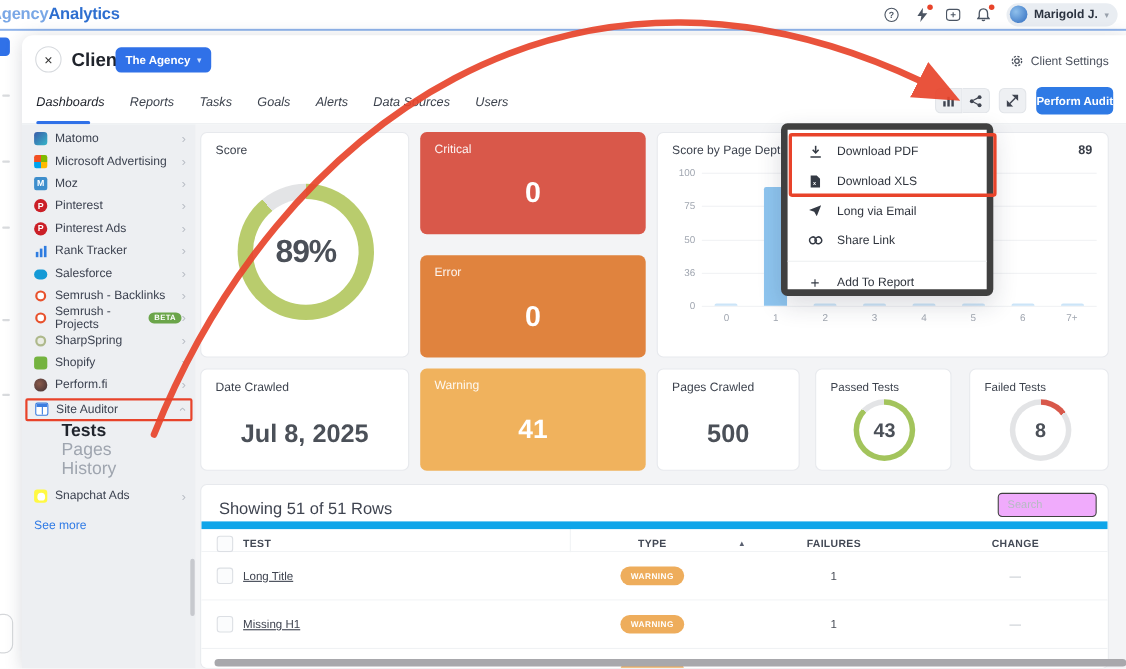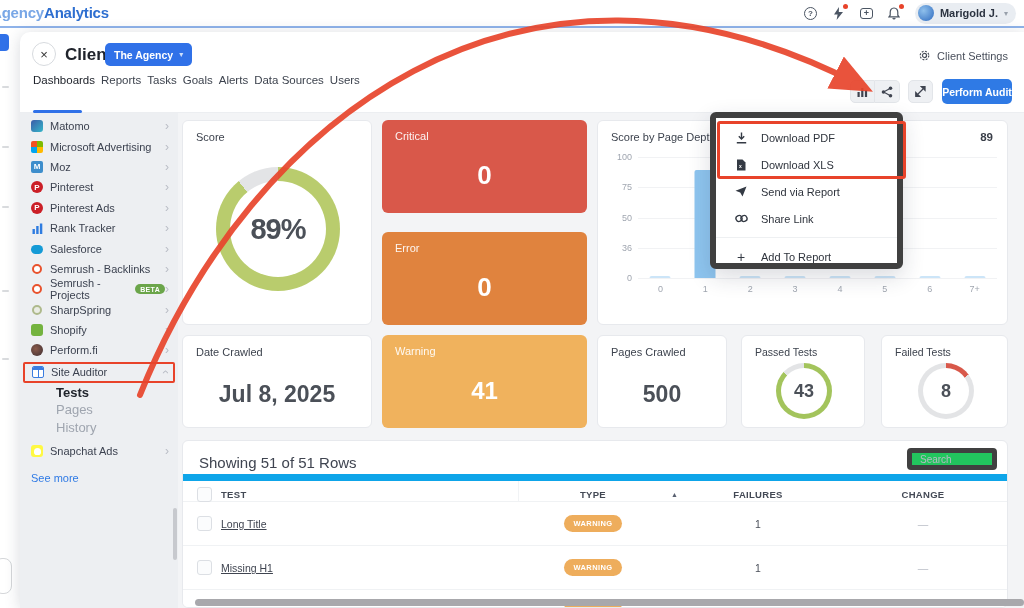--- a/index.html
+++ b/index.html
@@ -37,21 +37,21 @@
            border-top-left-radius:10px; box-shadow:0 2px 16px rgba(40,50,70,.18); z-index:10; overflow:hidden; }
   .m-close { position:absolute; left:12px; top:10px; width:24px; height:24px; border:1px solid #d7dade; border-radius:50%;
              background:#fff; display:flex; align-items:center; justify-content:center; font-size:13px; color:#333; cursor:pointer; }
   .m-title { position:absolute; left:45px; top:13px; font-size:17px; font-weight:800; color:#20242c; }
   .agency-btn { position:absolute; left:85px; top:11px; height:23px; background:#3071e8; border-radius:5px; color:#fff;
                 font-size:10.5px; font-weight:700; display:flex; align-items:center; gap:6px; padding:0 9px; cursor:pointer; }
   .agency-btn .caret { color:#cfe0fb; }
   .m-settings { position:absolute; right:16px; top:17px; display:flex; align-items:center; gap:6px; font-size:11px; color:#4a505c; cursor:pointer; }
 
   .tabs-row { position:absolute; left:0; right:0; top:42px; height:39px; border-bottom:1px solid #eceef1; background:#fff; }
-  .tabs { position:absolute; left:13px; top:0; height:100%; display:flex; gap:6px; align-items:flex-start; }
+  .tabs { position:absolute; left:13px; top:0; height:100%; display:flex; gap:23px; align-items:center;font-style:italic; }
   .tab { font-size:11.5px; color:#3d434e; cursor:pointer; white-space:nowrap; }
   .tab.active { color:#20242c; }
   .tab-underline { position:absolute; left:13px; top:36px; width:49px; height:3px; background:#3071e8; border-radius:2px; }
 
   .tool-group { position:absolute; left:830px; top:48px; display:flex; z-index:12; }
   .tool-btn { width:25px; height:23px; background:#eef0f3; border:1px solid #e2e5e9; display:flex; align-items:center; justify-content:center; color:#3f4450; cursor:pointer; }
   .tool-btn.first { border-radius:5px 0 0 5px; }
   .tool-btn.second { border-radius:0 5px 5px 0; border-left:0; }
   .tool-btn.solo { position:absolute; left:888px; top:48px; border-radius:5px; z-index:12; }
   .perform-btn { position:absolute; left:922px; top:47px; width:70px; height:25px; background:#2f7ae5; border-radius:5px;
@@ -72,21 +72,21 @@
   .ic-sharp { width:10px; height:10px; border:2px solid #9aa86b; border-radius:50%; opacity:.75; background:#e9ece0; }
   .ic-shop { background:#74b33f; border-radius:3px; }
   .ic-simpli { background:radial-gradient(circle at 40% 40%, #8a5a4a, #3e2f33); border-radius:50%; }
   .ic-sa { background:#fff; border:1.3px solid #3b7de0; border-radius:2px; position:relative; overflow:hidden; }
   .ic-sa::before { content:""; position:absolute; left:0; right:0; top:0; height:3px; background:#3b7de0; }
   .ic-sa::after { content:""; position:absolute; left:5px; top:3px; bottom:0; width:1.3px; background:#3b7de0; }
   .ic-snap { background:#fff943; border-radius:3px; position:relative; }
   .ic-snap::after { content:""; position:absolute; inset:2.5px; background:#fff; border-radius:50% 50% 40% 40%; }
   .beta-badge { margin-left:4px; background:#6ba54a; color:#fff; font-size:7px; font-weight:700; padding:1.5px 5px; border-radius:7px; letter-spacing:.3px; }
   .site-auditor-row { margin:1px 3px; border:2px solid #e8432a; border-radius:2px; height:21px; padding:0 6px 0 7px; background:#edeff2; }
-  .sub-item { height:17.5px; display:flex; align-items:center; padding-left:36px; font-size:13px; color:#9fa5af; cursor:pointer; }
+  .sub-item { height:17.5px; display:flex; align-items:center; padding-left:36px; font-size:16px; color:#9fa5af; cursor:pointer; }
   .sub-item.active { color:#20242c; font-weight:800; }
   .see-more { padding:10px 0 0 11px; font-size:11px; color:#2f7ae5; cursor:pointer; }
   .side-thumb { position:absolute; right:1px; top:395px; width:4px; height:52px; background:#c7c9ce; border-radius:2px; }
 
   .main { position:absolute; left:158px; right:0; top:81px; bottom:0; background:#f3f4f6; }
 
   
   .card { position:absolute; background:#fff; border:1px solid #e7e9ed; border-radius:6px; }
   .card-title { position:absolute; left:13px; top:10px; font-size:11px; color:#3d434e; }
   .card-title.on-color { color:rgba(255,255,255,.92); }
@@ -123,21 +123,21 @@
   .plot { position:absolute; left:40px; right:10px; top:36px; bottom:46px; }
   .gline { position:absolute; left:0; right:0; height:1px; background:#f1f2f4; }
   .bars { position:absolute; inset:0; display:flex; }
   .slot { flex:1; position:relative; }
   .bar { position:absolute; bottom:0; left:50%; transform:translateX(-50%); width:21px; border-radius:2px 2px 0 0; }
   .xaxis { position:absolute; left:40px; right:10px; bottom:26px; height:14px; display:flex; }
   .xlab { flex:1; text-align:center; font-size:9px; color:#a0a6b0; }
 
   
   .tbl-summary { position:absolute; left:16px; top:13px; font-size:15px; color:#3f4450; }
-  .tbl-search { position:absolute; right:10px; top:7px; width:90px; height:22px; background:#22c55e; border:5px solid #404040;
+  .tbl-search { position:absolute; right:10px; top:7px; width:90px; height:22px; background:#f0abfc; border:1px solid #404040;
                 border-radius:4px; font-size:10px; padding:0 8px; color:#3f4450; font-family:inherit; }
   .tbl-search::placeholder { color:#b6bbc3; }
   .thead { position:absolute; left:0; right:0; top:33px; height:28px; border-top:7px solid #0ea5e9; border-bottom:1px solid #f0f2f4; }
   .col-sep { position:absolute; left:335px; top:33px; bottom:0; width:1px; background:#f1f3f5; }
   .hlabel { position:absolute; top:8px; font-size:9.5px; font-weight:800; color:#434955; letter-spacing:.3px; }
   .cbx { position:absolute; left:14px; width:15px; height:15px; border:1px solid #dcdfe4; border-radius:3px; background:#fbfcfd; cursor:pointer; }
   .thead .cbx { top:6px; }
   .sort-arrow { position:absolute; left:488px; top:10px; font-size:7px; color:#596070; }
   .trow { position:absolute; left:0; right:0; height:44px; border-bottom:1px solid #f0f2f4; background:#fff; }
   .trow .cbx { top:14px; }
@@ -519,21 +519,21 @@
             </svg>
           </span>
         <span>Download XLS</span>
       </div>
       <div class="dd-item">
         <span class="dd-ic">
             <svg width="12" height="11" viewBox="0 0 12 11">
               <polygon points="0.5,4.8 11.5,0.5 7.5,10.5 5.2,6.6" fill="#343a44"></polygon>
             </svg>
           </span>
-        <span>Send via Report</span>
+        <span>Long via Email</span>
       </div>
       <div class="dd-item">
         <span class="dd-ic">
             <svg width="13" height="9" viewBox="0 0 13 9">
               <g stroke="#343a44" stroke-width="1.4" fill="none">
                 <ellipse cx="4" cy="4.5" rx="3" ry="3" transform="rotate(-25 4 4.5)"></ellipse>
                 <ellipse cx="9" cy="4.5" rx="3" ry="3" transform="rotate(-25 9 4.5)"></ellipse>
               </g>
             </svg>
           </span>

